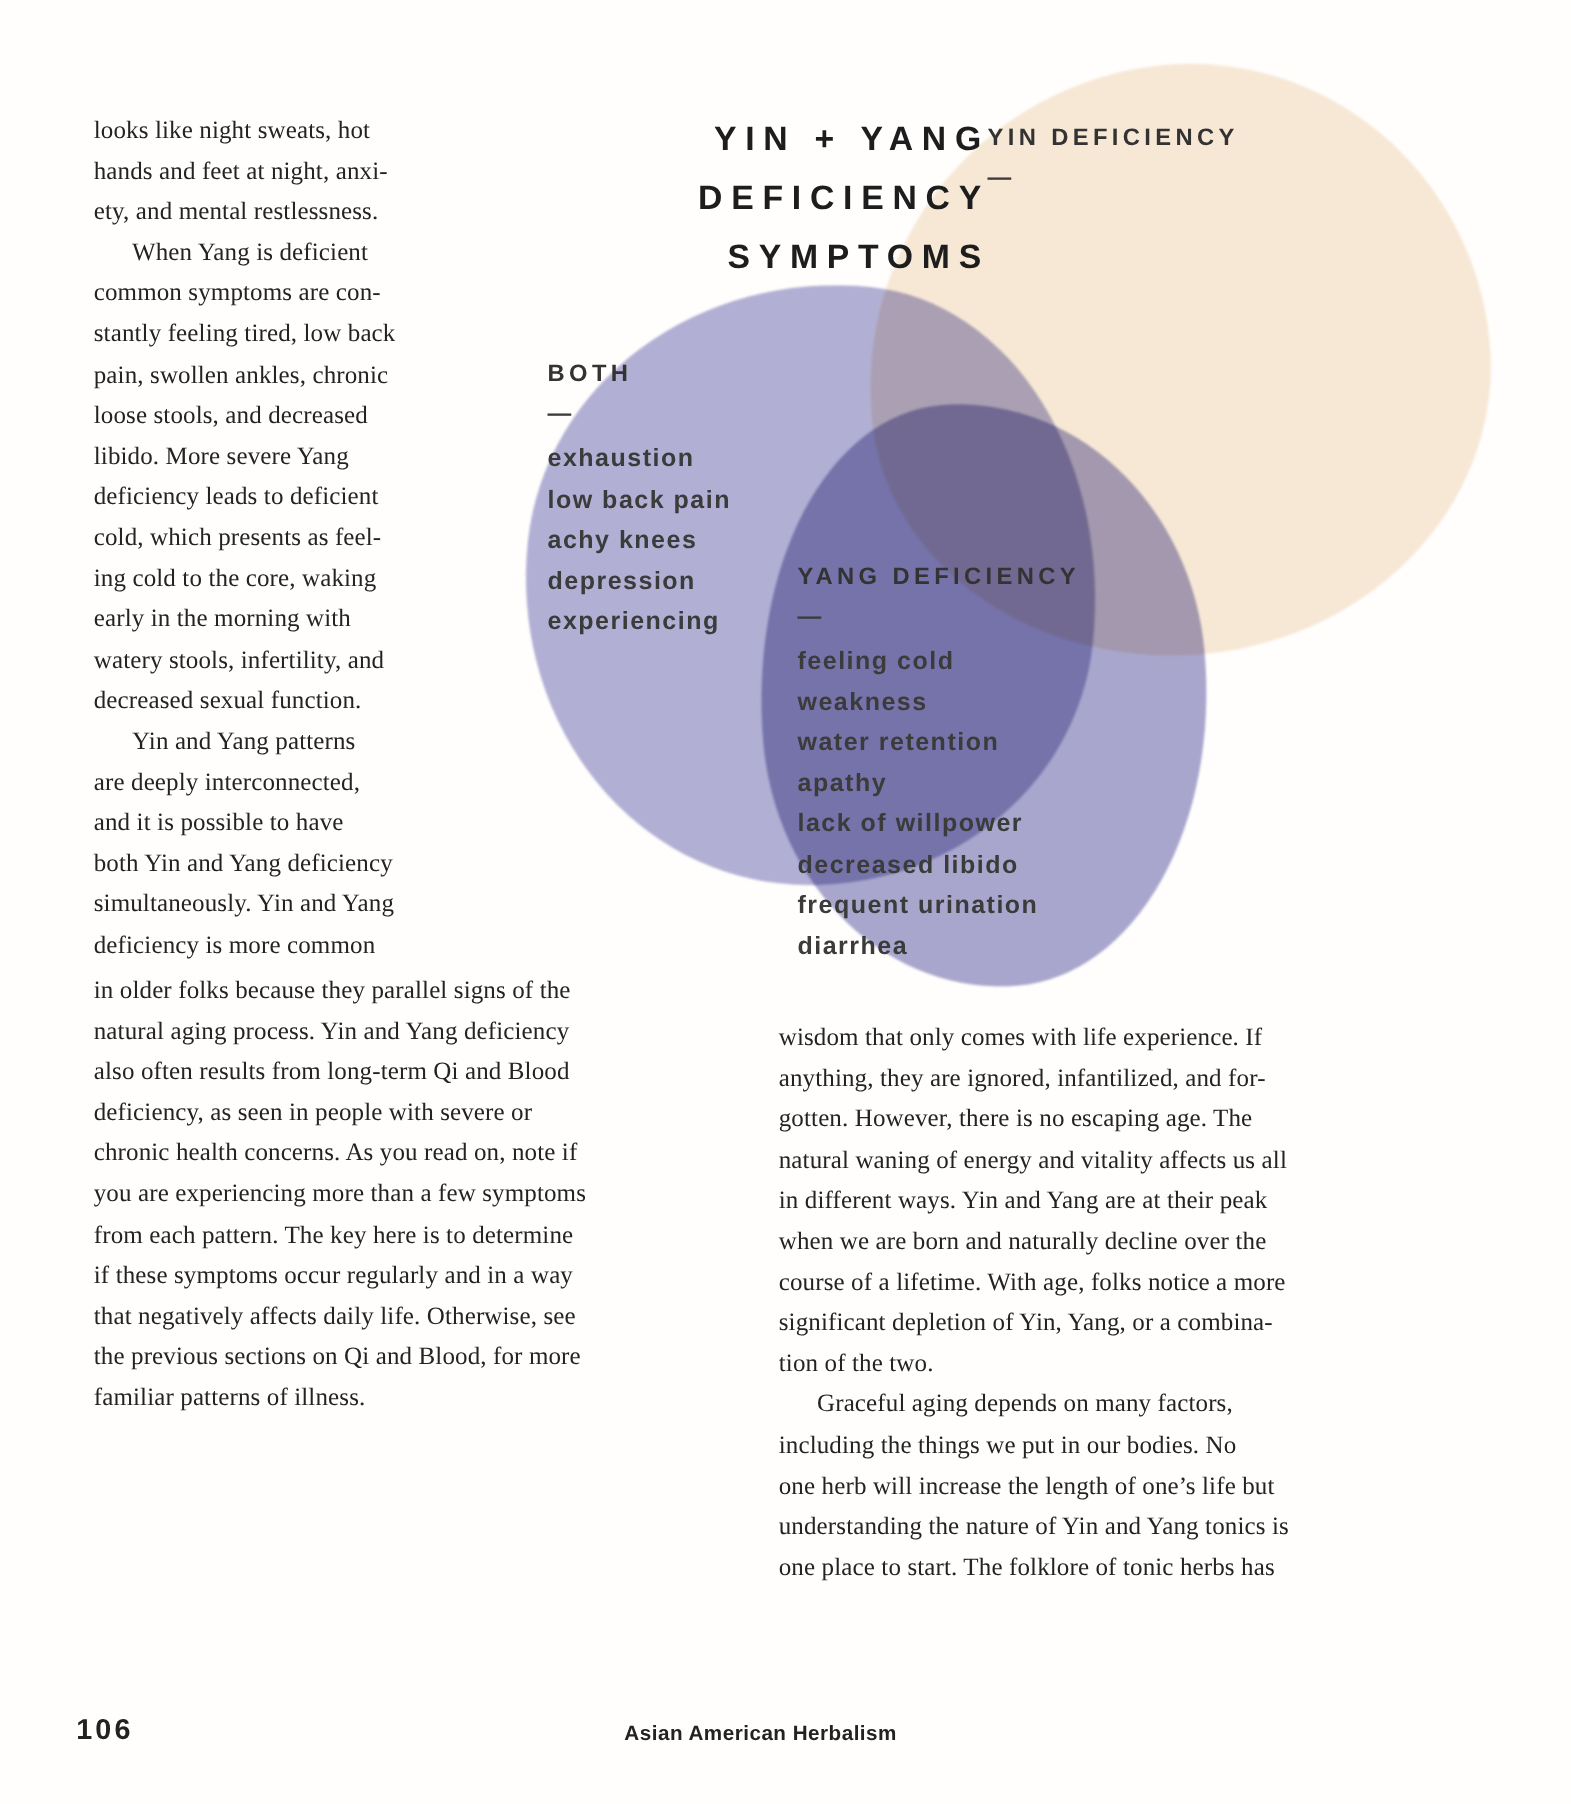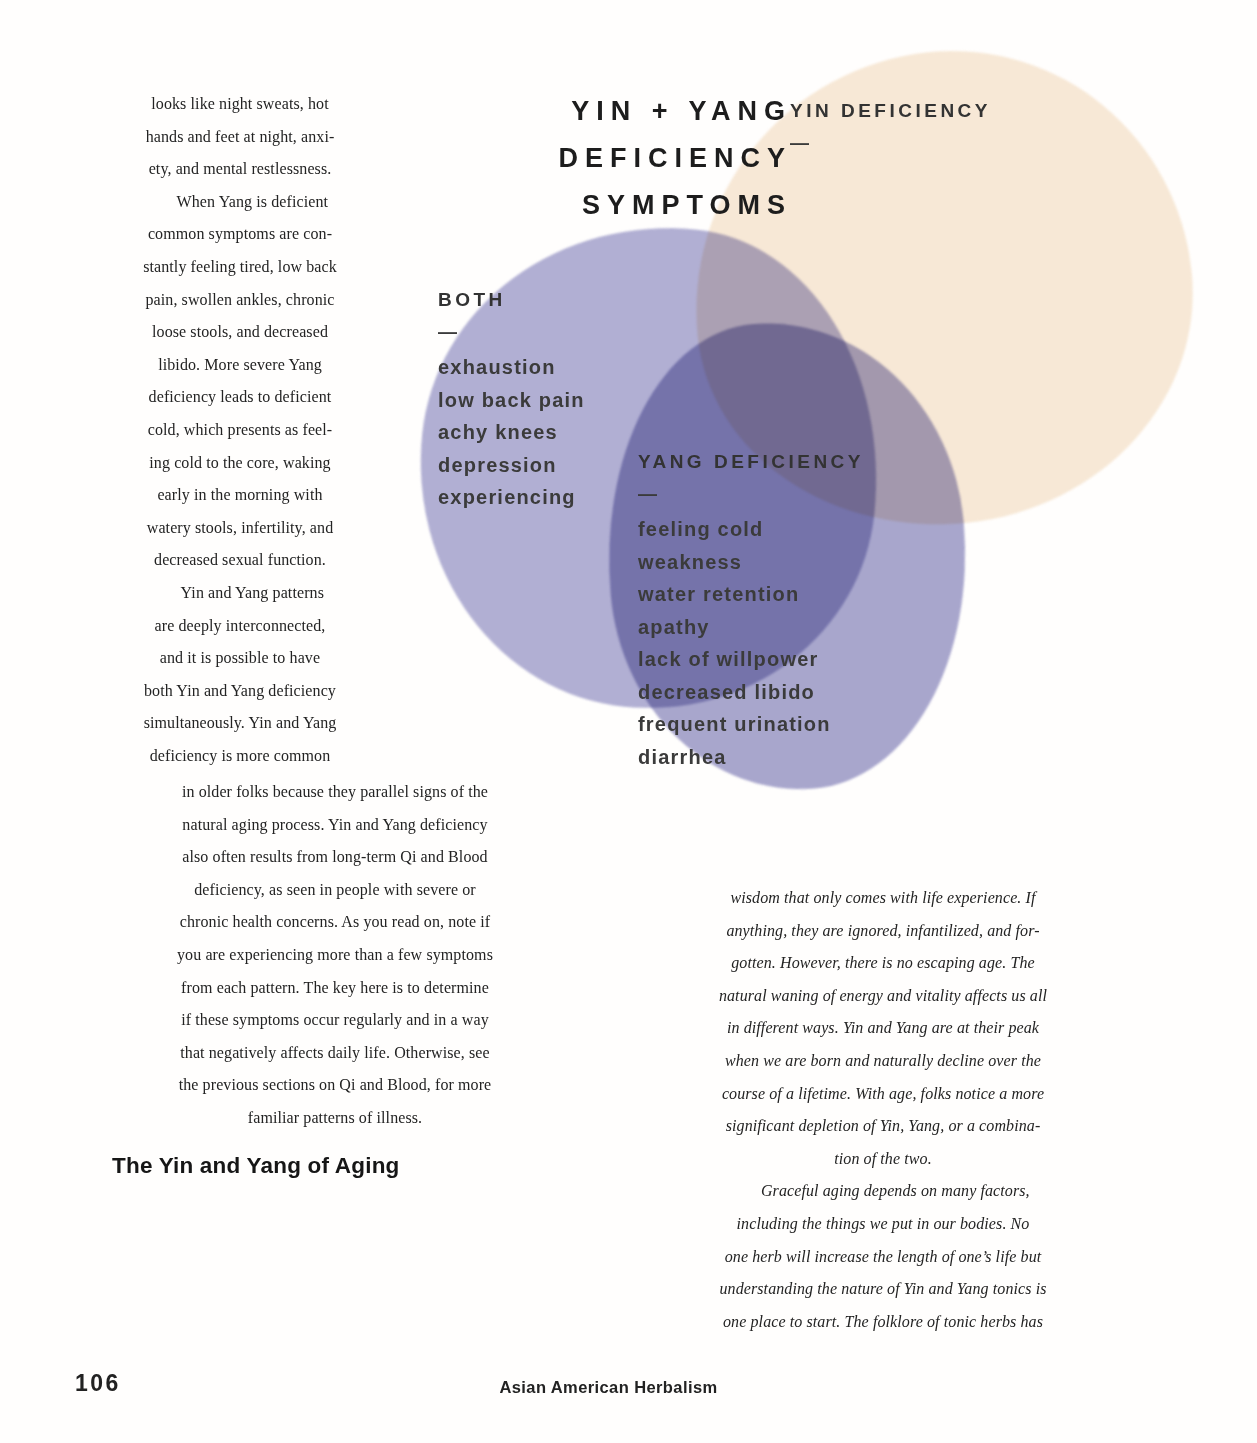--- a/index.html
+++ b/index.html
@@ -10,30 +10,29 @@
     height: 1443px;
     background: #fffefd;
     overflow: hidden;
     font-family: "Liberation Serif", serif;
     color: var(--ink, #232323);
   }
 
   
   .body-text {
     position: absolute;
-    font-size: 16px;
+    font-size: 20px;
     line-height: 32.6px;
     letter-spacing: 0.1px;
     white-space: pre-wrap;
     color: var(--ink, #232323);
-    text-align: center;
   }
   #col1-top   { left: 75px;  top: 88px;   width: 330px; }
   #col1-block { left: 75px;  top: 776px;  width: 520px; }
-  #col2       { left: 623px; top: 882px;  width: 520px; font-style: italic; }
+  #col2       { left: 623px; top: 814px;  width: 520px; }
 
   .aging-heading {
     font-family: "Liberation Sans", sans-serif;
     font-weight: 700;
     font-size: 22.5px;
     line-height: 32px;
     color: #161616;
     padding-left: 37px;
     margin-top: 15px;
     margin-bottom: 3px;
@@ -107,21 +106,21 @@
     letter-spacing: 1.2px;
     white-space: pre-wrap;
   }
   #yin-block  { left: 790px; top: 94px;  width: 310px; }
   #both-block { left: 438px; top: 283px; width: 230px; }
   #yang-block { left: 638px; top: 445px; width: 315px; }
 
   
   .page-number {
     position: absolute;
-    left: 75px; top: 1370px;
+    left: 61px; top: 1370px;
     font-family: "Liberation Sans", sans-serif;
     font-weight: 700;
     font-size: 23px;
     letter-spacing: 2.5px;
     color: #222222;
   }
   .footer-title {
     position: absolute;
     left: 0; right: 40px; top: 1378px;
     text-align: center;
@@ -200,21 +199,20 @@
 natural aging process. Yin and Yang deficiency
 also often results from long-term Qi and Blood
 deficiency, as seen in people with severe or
 chronic health concerns. As you read on, note if
 you are experiencing more than a few symptoms
 from each pattern. The key here is to determine
 if these symptoms occur regularly and in a way
 that negatively affects daily life. Otherwise, see
 the previous sections on Qi and Blood, for more
 familiar patterns of illness.</div>
-    <div class="aging-heading">The Yin and Yang of Aging</div>
   </div>
 
   <div class="body-text" id="col2">wisdom that only comes with life experience. If
 anything, they are ignored, infantilized, and for-
 gotten. However, there is no escaping age. The
 natural waning of energy and vitality affects us all
 in different ways. Yin and Yang are at their peak
 when we are born and naturally decline over the
 course of a lifetime. With age, folks notice a more
 significant depletion of Yin, Yang, or a combina-

